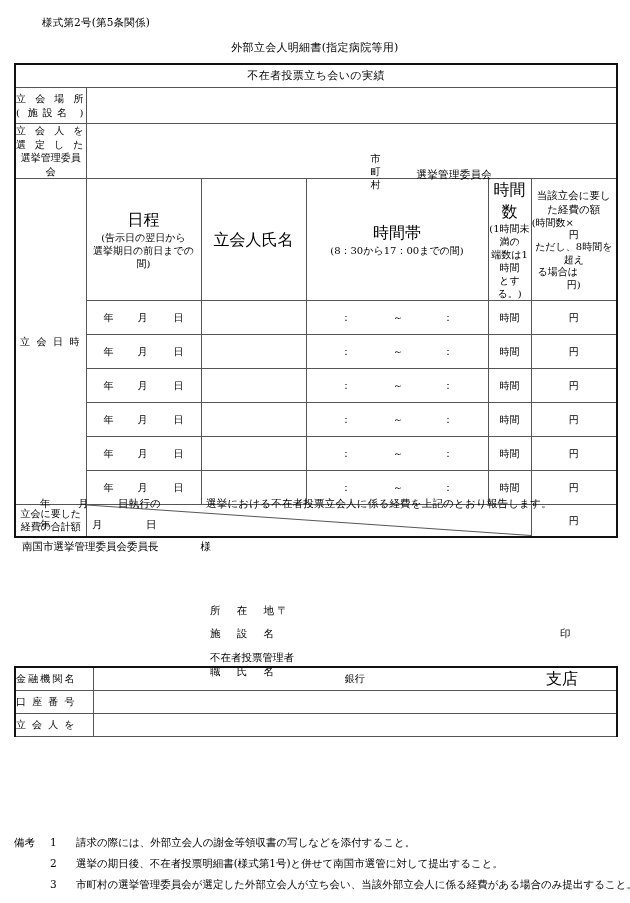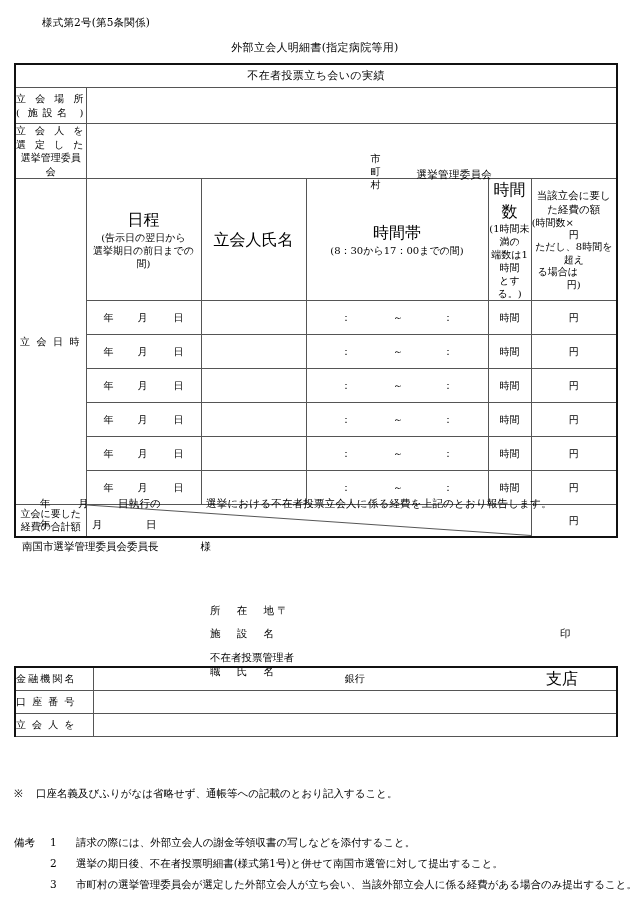--- a/index.html
+++ b/index.html
@@ -495,23 +495,20 @@
       </tr>
       <tr>
         <td class="bank-lbl outer-left">
           <span>立会人を</span>
         </td>
         <td class="bank-body outer-right"></td>
       </tr>
     </tbody>
   </table>
 
-  <div class="note-star">
-    <span class="st">※</span><span>口座名義及びふりがなは省略せず、通帳等への記載のとおり記入すること。</span>
-  </div>
 
   <div class="remarks">
     <div class="rm-row">
       <span class="rm-head">備考</span><span class="rm-num">1</span><span>請求の際には、外部立会人の謝金等領収書の写しなどを添付すること。</span>
     </div>
     <div class="rm-row">
       <span class="rm-indent"></span><span class="rm-num">2</span><span>選挙の期日後、不在者投票明細書(様式第1号)と併せて南国市選管に対して提出すること。</span>
     </div>
     <div class="rm-row">
       <span class="rm-indent"></span><span class="rm-num">3</span><span>市町村の選挙管理委員会が選定した外部立会人が立ち会い、当該外部立会人に係る経費がある場合のみ提出すること。</span>

